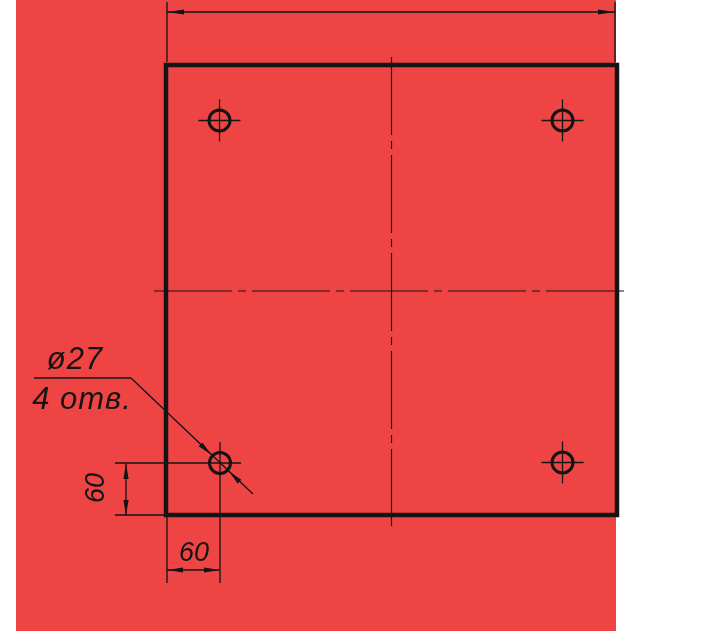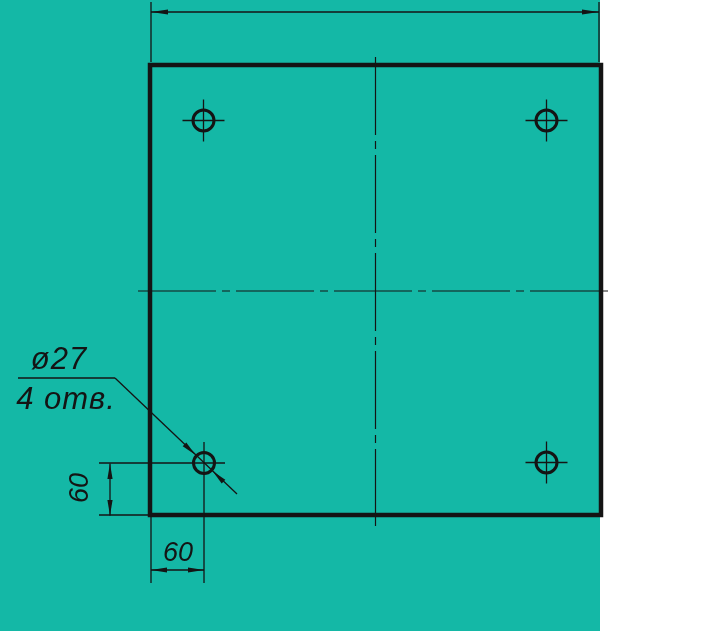--- a/index.html
+++ b/index.html
@@ -7,21 +7,22 @@
     padding: 0;
     background: #ffffff;
     width: 713px;
     height: 631px;
     overflow: hidden;
   }
   .canvas-wrap {
     position: relative;
     width: 600px;
     height: 631px;
-    background: #14b8a6;
+    background: #ef4444;
+    margin-left: 16px;
   }
   svg { display: block; }
   .thick-line  { stroke: #141414; stroke-width: 4.5; fill: none; }
   .thin-line   { stroke: #141414; stroke-width: 1.3; fill: none; }
   .hole-circle { stroke: #141414; stroke-width: 3;   fill: none; }
   .center-line { stroke: #141414; stroke-width: 1.2; fill: none;
                  stroke-dasharray: 78 6 8 6; }
   .arrowhead   { fill: #141414; stroke: none; }
   .dim-text {
     font-family: "Liberation Sans", sans-serif;

